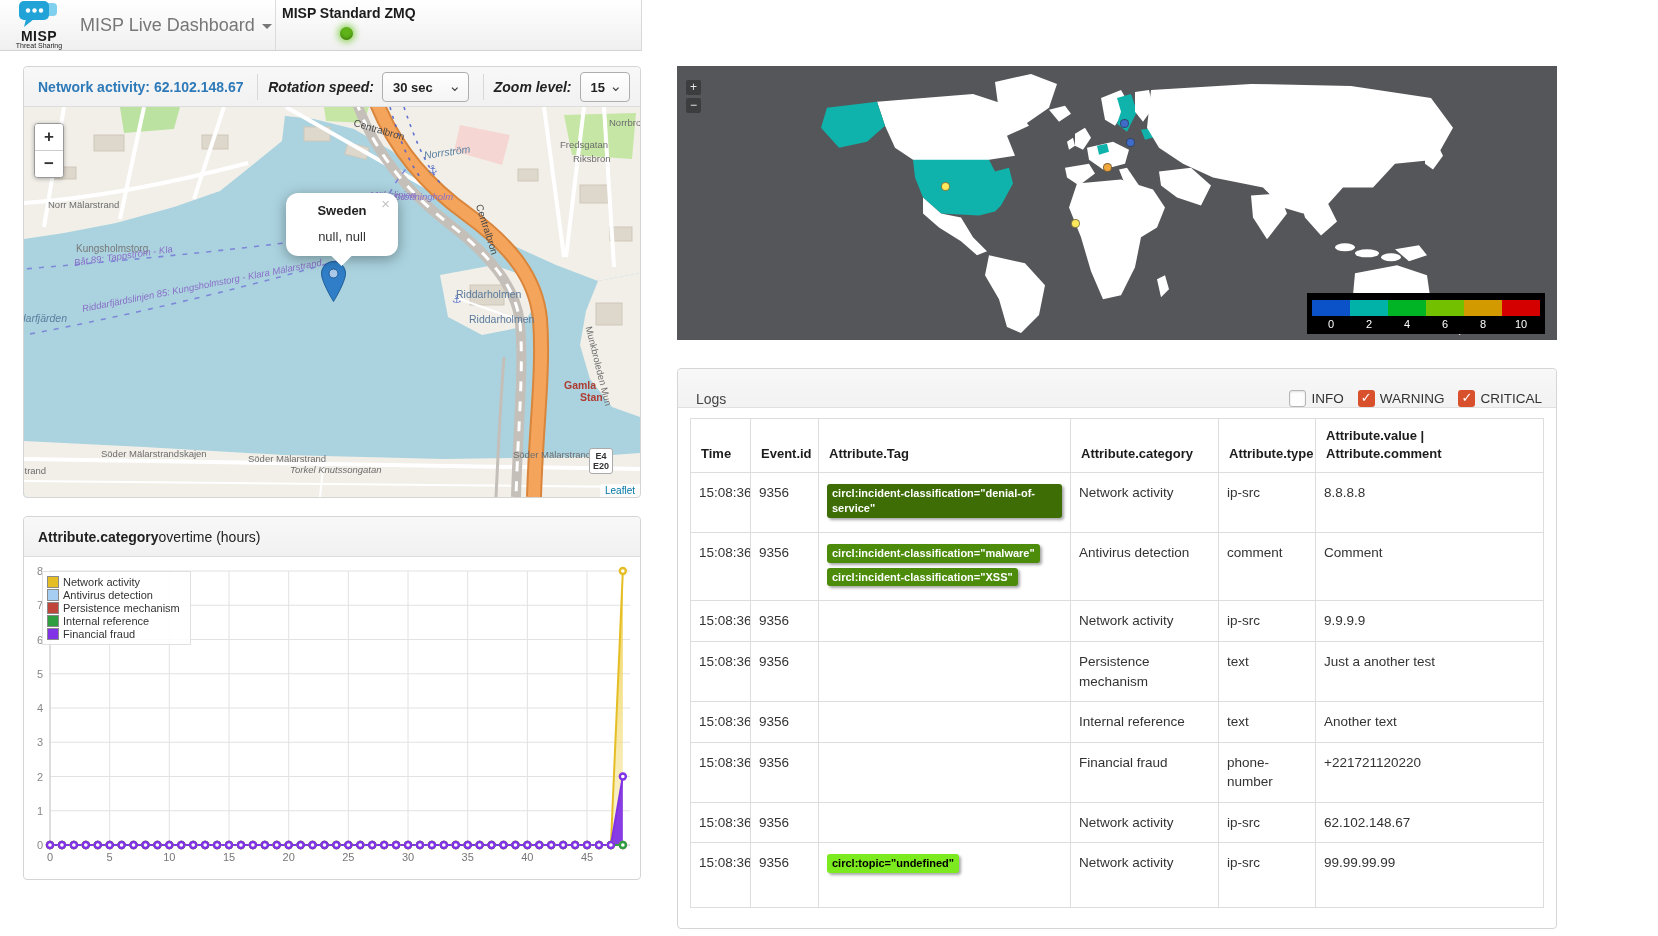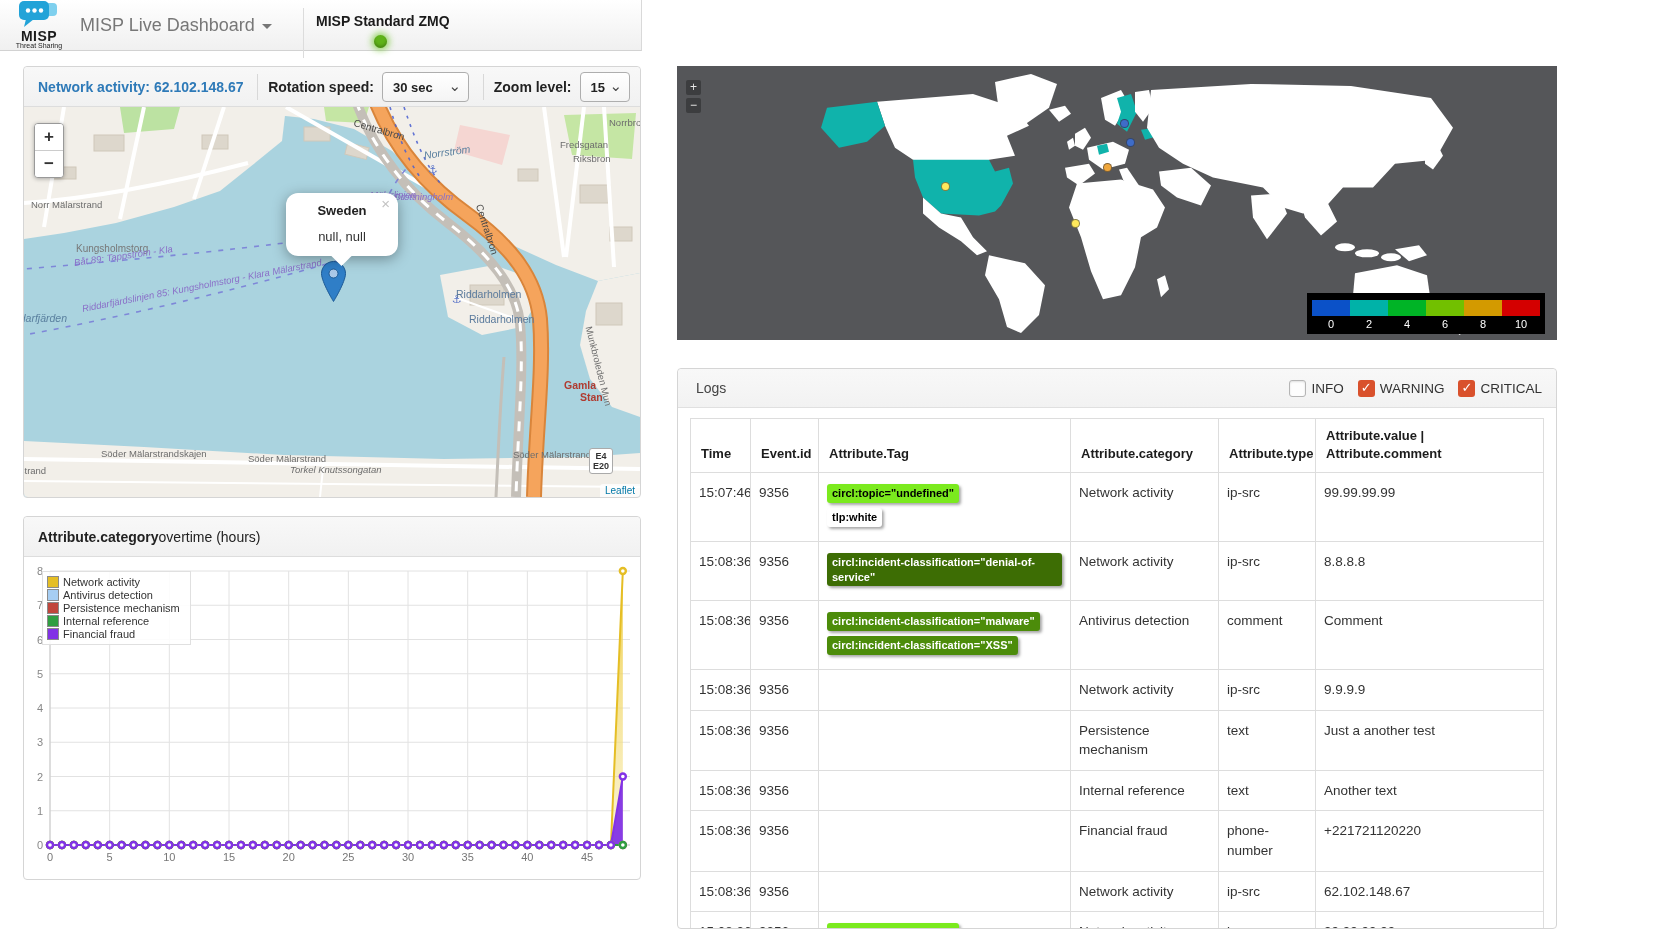--- a/index.html
+++ b/index.html
@@ -8,38 +8,38 @@
 
   
   .navbar{position:absolute;left:0;top:0;width:641px;height:50px;
     background:linear-gradient(#ffffff,#f0f0f0);border-bottom:1px solid #d2d2d2;border-right:1px solid #d9d9d9;}
   .brand{position:absolute;left:10px;top:1px;width:58px;text-align:center;}
   .brand-name{font-size:14px;font-weight:bold;color:#1b1b1b;letter-spacing:.5px;line-height:11px;}
   .brand-sub{font-size:7px;color:#222;}
   .nav-title{position:absolute;left:80px;top:0;height:50px;line-height:50px;font-size:18px;color:#777;}
   .caret-down{display:inline-block;width:0;height:0;border-left:5px solid transparent;border-right:5px solid transparent;
     border-top:5px solid #777;margin-left:7px;vertical-align:middle;}
-  .zmq{position:absolute;left:275px;top:8px;height:50px;border-left:1px solid #dcdcdc;padding-left:12px;margin-left:28px;}
+  .zmq{position:absolute;left:275px;top:0;height:50px;border-left:1px solid #dcdcdc;padding-left:6px;}
   .zmq-title{font-size:14px;font-weight:bold;color:#1b1b1b;margin-top:5px;}
   .status-dot{width:13px;height:13px;border-radius:50%;margin:6px 0 0 58px;
     box-shadow:0 0 7px 2px rgba(110,200,40,.8), inset 0 -2px 3px rgba(0,0,0,.25);}
 
   
   .panel{position:absolute;background:#fff;border:1px solid #d5d5d5;border-radius:4px;box-sizing:border-box;}
   .panel-head{height:40px;background:linear-gradient(#f8f8f8,#f1f1f1);border-bottom:1px solid #ddd;
     border-radius:4px 4px 0 0;display:flex;align-items:center;box-sizing:border-box;}
   #panel-map{left:23px;top:66px;width:618px;height:432px;}
   #panel-chart{left:23px;top:516px;width:618px;height:364px;}
   #panel-world{left:677px;top:66px;width:880px;height:274px;background:#555659;border:none;border-radius:0;overflow:hidden;}
   #panel-logs{left:677px;top:368px;width:880px;height:561px;overflow:hidden;}
 
   
   .map-title{color:#2e7ab8;font-weight:bold;font-size:14px;padding:0 14px;white-space:nowrap;}
   .head-sep{width:1px;height:26px;background:#d8d8d8;margin:0 10px;}
-  .head-label{font-size:14px;font-weight:bold;color:#222;margin-right:8px;white-space:nowrap;}
+  .head-label{font-size:14px;font-style:italic;font-weight:bold;color:#222;margin-right:8px;white-space:nowrap;}
   .selectbox{position:relative;border:1px solid #aeaeae;border-radius:4px;background:linear-gradient(#fff,#f4f4f4);
     height:30px;line-height:30px;font-size:13px;font-weight:bold;color:#222;padding:0 24px 0 10px;box-sizing:border-box;cursor:pointer;}
   .selectbox .chev{position:absolute;right:7px;top:-2px;font-size:15px;color:#444;font-weight:normal;}
   #rot-select{width:108px;margin-right:4px;}
   #zoom-select{width:52px;margin-right:10px;}
 
   
   .map-wrap{position:relative;width:616px;height:390px;overflow:hidden;background:#aad3df;border-radius:0 0 4px 4px;}
   .m-lab{position:absolute;font-size:10px;color:#555;white-space:nowrap;pointer-events:none;transform-origin:left center;}
   .m-lab.road{color:#484848;font-size:10px;}
@@ -84,21 +84,21 @@
   .wm-zbtn{width:15px;height:15px;line-height:15px;text-align:center;background:#3c3d3f;color:#e8e8e8;font-size:12px;
     border-radius:2px;margin-bottom:3px;cursor:pointer;}
   #wm-legend{position:absolute;right:12px;bottom:6px;background:#000;padding:7px 5px 2px;}
   #wm-legend .segs{display:flex;}
   #wm-legend .seg{width:38px;height:16px;}
   #wm-legend .ticks{display:flex;}
   #wm-legend .tick{width:38px;text-align:center;color:#fff;font-size:11px;line-height:16px;}
 
   
   .logs-head{height:38px;background:linear-gradient(#f8f8f8,#f2f2f2);border-bottom:1px solid #e0e0e0;border-radius:4px 4px 0 0;
-    display:flex;align-items:center;justify-content:space-between;padding:0 14px 0 18px;}
+    display:flex;align-items:flex-end;justify-content:space-between;padding:0 14px 0 18px;}
   .logs-title{font-size:14px;color:#444;}
   #filters{display:flex;align-items:center;}
   .filter{display:flex;align-items:center;margin-left:14px;cursor:pointer;}
   .fcb{width:17px;height:17px;border-radius:3px;margin-right:5px;box-sizing:border-box;text-align:center;line-height:16px;
     font-size:13px;font-weight:bold;color:#fff;}
   .fcb.off{background:#fdfdfd;border:1px solid #b5b5b5;box-shadow:inset 0 1px 2px rgba(0,0,0,.12);}
   .flabel{font-size:13.5px;color:#333;}
   #logtable{margin:10px 12px 0;border-collapse:collapse;table-layout:fixed;width:854px;border:1px solid #c9c9c9;}
   #logtable th{border:1px solid #ddd;vertical-align:bottom;text-align:left;padding:8px 10px 10px;
     font-size:13px;font-weight:bold;color:#1c1c1c;line-height:1.35;}
@@ -217,21 +217,21 @@
       </svg>
       <div id="map-labels">
           <div class="m-lab road" style="left: 330px; top: 10px; transform: rotate(16deg);">Centralbron</div>
           <div class="m-lab road" style="left: 455px; top: 92px; transform: rotate(72deg);">Centralbron</div>
           <div class="m-lab water" style="left: 400px; top: 42px; transform: rotate(-8deg);">Norrström</div>
           <div class="m-lab street" style="left: 536px; top: 32px;">Fredsgatan</div>
           <div class="m-lab street" style="left: 549px; top: 46px;">Riksbron</div>
           <div class="m-lab street" style="left: 585px; top: 10px;">Norrbro</div>
           <div class="m-lab ferry" style="left: 338px; top: 84px; margin-left: 32px;">Drottningholm</div>
           <div class="m-lab ferry" style="left: 346px; top: 82px;">Mälarlinjen</div>
-          <div class="m-lab street" style="left: 7px; top: 92px; text-align: right;">Norr Mälarstrand</div>
+          <div class="m-lab street" style="left: 24px; top: 92px; text-align: right;">Norr Mälarstrand</div>
           <div class="m-lab place" style="left: 52px; top: 136px;">Kungsholmstorg</div>
           <div class="m-lab ferry" style="left: 50px; top: 150px; transform: rotate(-8deg);">Båt 89: Tappström - Kla</div>
           <div class="m-lab ferry" style="left: 58px; top: 196px; transform: rotate(-11deg);">Riddarfjärdslinjen 85: Kungsholmstorg - Klara Mälarstrand</div>
           <div class="m-lab water" style="left: -20px; top: 205px;">Riddarfjärden</div>
           <div class="m-lab anchor" style="left: 404px; top: 56px;">⚓</div>
           <div class="m-lab anchor" style="left: 428px; top: 186px;">⚓</div>
           <div class="m-lab place-blue" style="left: 432px; top: 181px;">Riddarholmen</div>
           <div class="m-lab place-blue" style="left: 445px; top: 206px;">Riddarholmen</div>
           <div class="m-lab street" style="left: 565px; top: 214px; transform: rotate(76deg);">Munkbroleden  Mun</div>
           <div class="m-lab gamla" style="left: 540px; top: 272px;">Gamla</div>
@@ -698,28 +698,20 @@
             <th>Time</th>
             <th>Event.id</th>
             <th>Attribute.Tag</th>
             <th>Attribute.category</th>
             <th>Attribute.type</th>
             <th>Attribute.value | Attribute.comment</th>
           </tr>
         </thead>
       <tbody id="logtbody">
           <tr>
-            <td class="c-time">15:07:46</td>
-            <td class="c-eid">9356</td>
-            <td class="c-tags"><span class="tag-chip" style="background: rgb(123, 234, 30); color: rgb(0, 0, 0);">circl:topic="undefined"</span><br><span class="tag-chip" style="background: rgb(255, 255, 255); color: rgb(0, 0, 0);">tlp:white</span><br></td>
-            <td class="c-cat">Network activity</td>
-            <td class="c-type">ip-src</td>
-            <td class="c-val">99.99.99.99</td>
-          </tr>
-          <tr>
             <td class="c-time">15:08:36</td>
             <td class="c-eid">9356</td>
             <td class="c-tags"><span class="tag-chip" style="background: rgb(61, 109, 4); color: rgb(255, 255, 255);">circl:incident-classification="denial-of-service"</span><br></td>
             <td class="c-cat">Network activity</td>
             <td class="c-type">ip-src</td>
             <td class="c-val">8.8.8.8</td>
           </tr>
           <tr>
             <td class="c-time">15:08:36</td>
             <td class="c-eid">9356</td>

